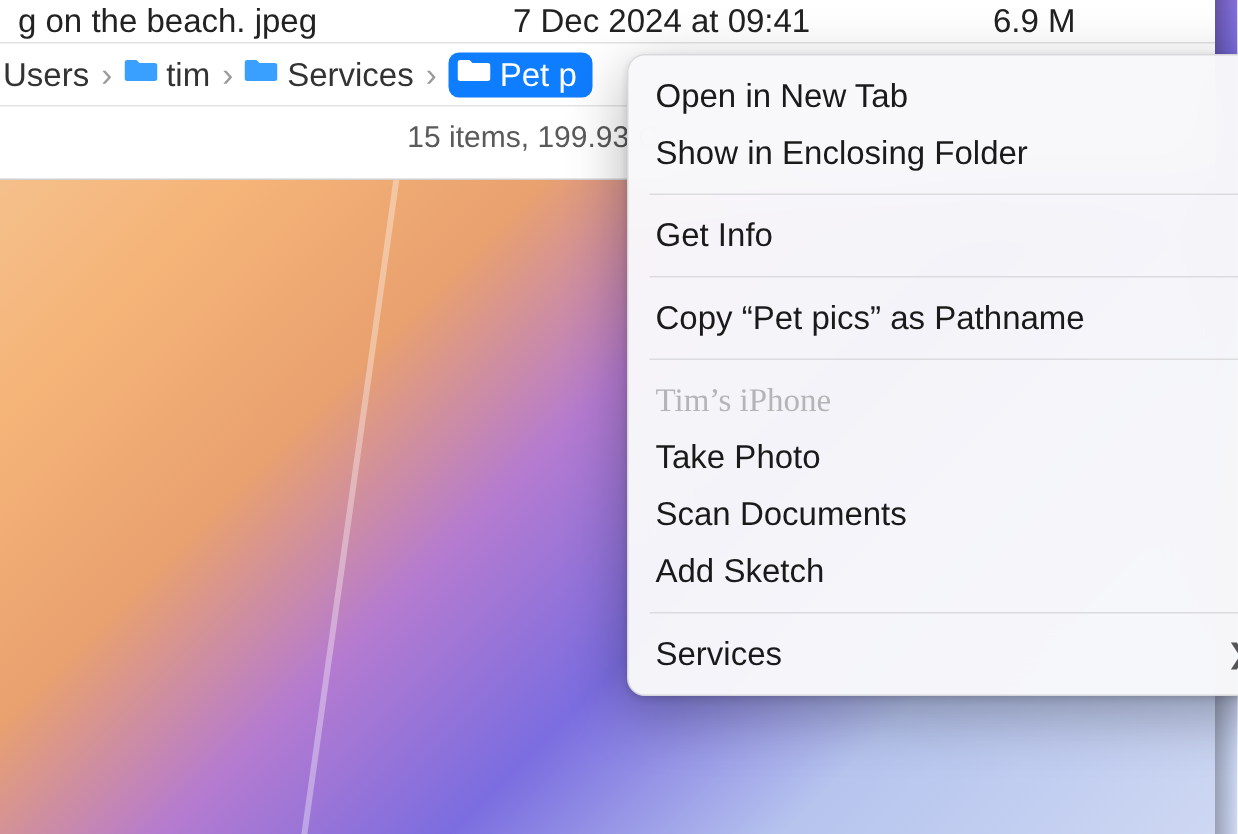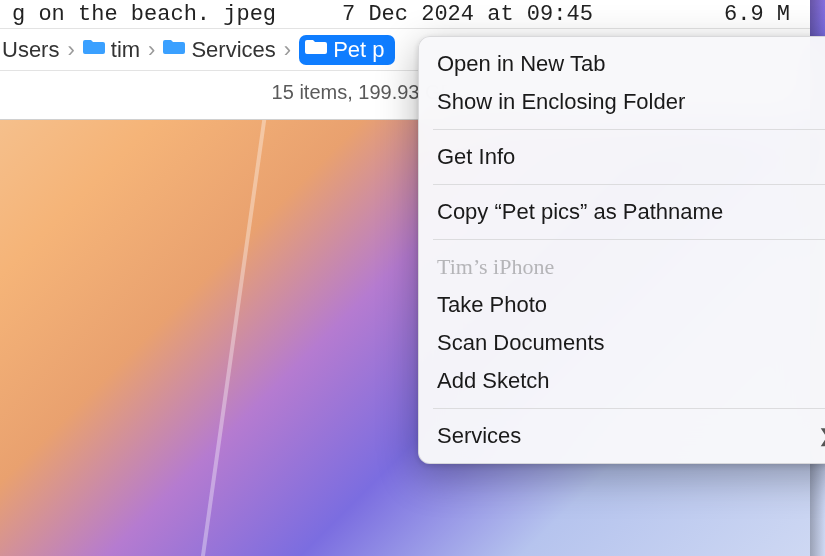--- a/index.html
+++ b/index.html
@@ -20,25 +20,25 @@
   }
 
   
   .finder {
     position: absolute; left: 0; top: 0; right: 15px; height: 120px;
     background: #fff;
     border-bottom: 1px solid #d0d0d0;
   }
   .file-row {
     display: flex; align-items: center; height: 28px;
-    padding: 0 12px; font-size: 22px; color: #222; font-family: Liberation Mono, monospace;
+    padding: 0 12px; font-size: 22px; color: #222;
   }
   .file-name { flex: 0 0 330px; white-space: nowrap; overflow: hidden; }
   .file-date { flex: 0 0 320px; }
-  .file-size { text-align: right; flex: 1; padding-right: 8px; }
+  .file-size { flex: 1; padding-right: 8px; }
 
   .pathbar {
     display: flex; align-items: center; height: 42px; gap: 6px;
     padding-left: 2px; font-size: 22px; color: #333;
     border-top: 1px solid #e3e3e3;
   }
   .crumb { display: flex; gap: 6px; }
   .chev { color: #9a9a9a; padding: 0 2px; }
   .folder-icon svg { display: block; }
   .crumb.sel {
@@ -81,21 +81,21 @@
 </style>
 </head>
 <body>
 
 <div class="desktop"></div>
 
 <div class="finder">
 
   <div class="file-row">
     <div class="file-name">g on the beach. jpeg</div>
-    <div class="file-date">7 Dec 2024 at 09:45</div>
+    <div class="file-date">7 Dec 2024 at 09:41</div>
     <div class="file-size">6.9 M</div>
   </div>
 
   <div class="pathbar">
     <span class="crumb">
       <span>Users</span>
     </span>
     <span class="chev">›</span>
 
     <span class="crumb">

